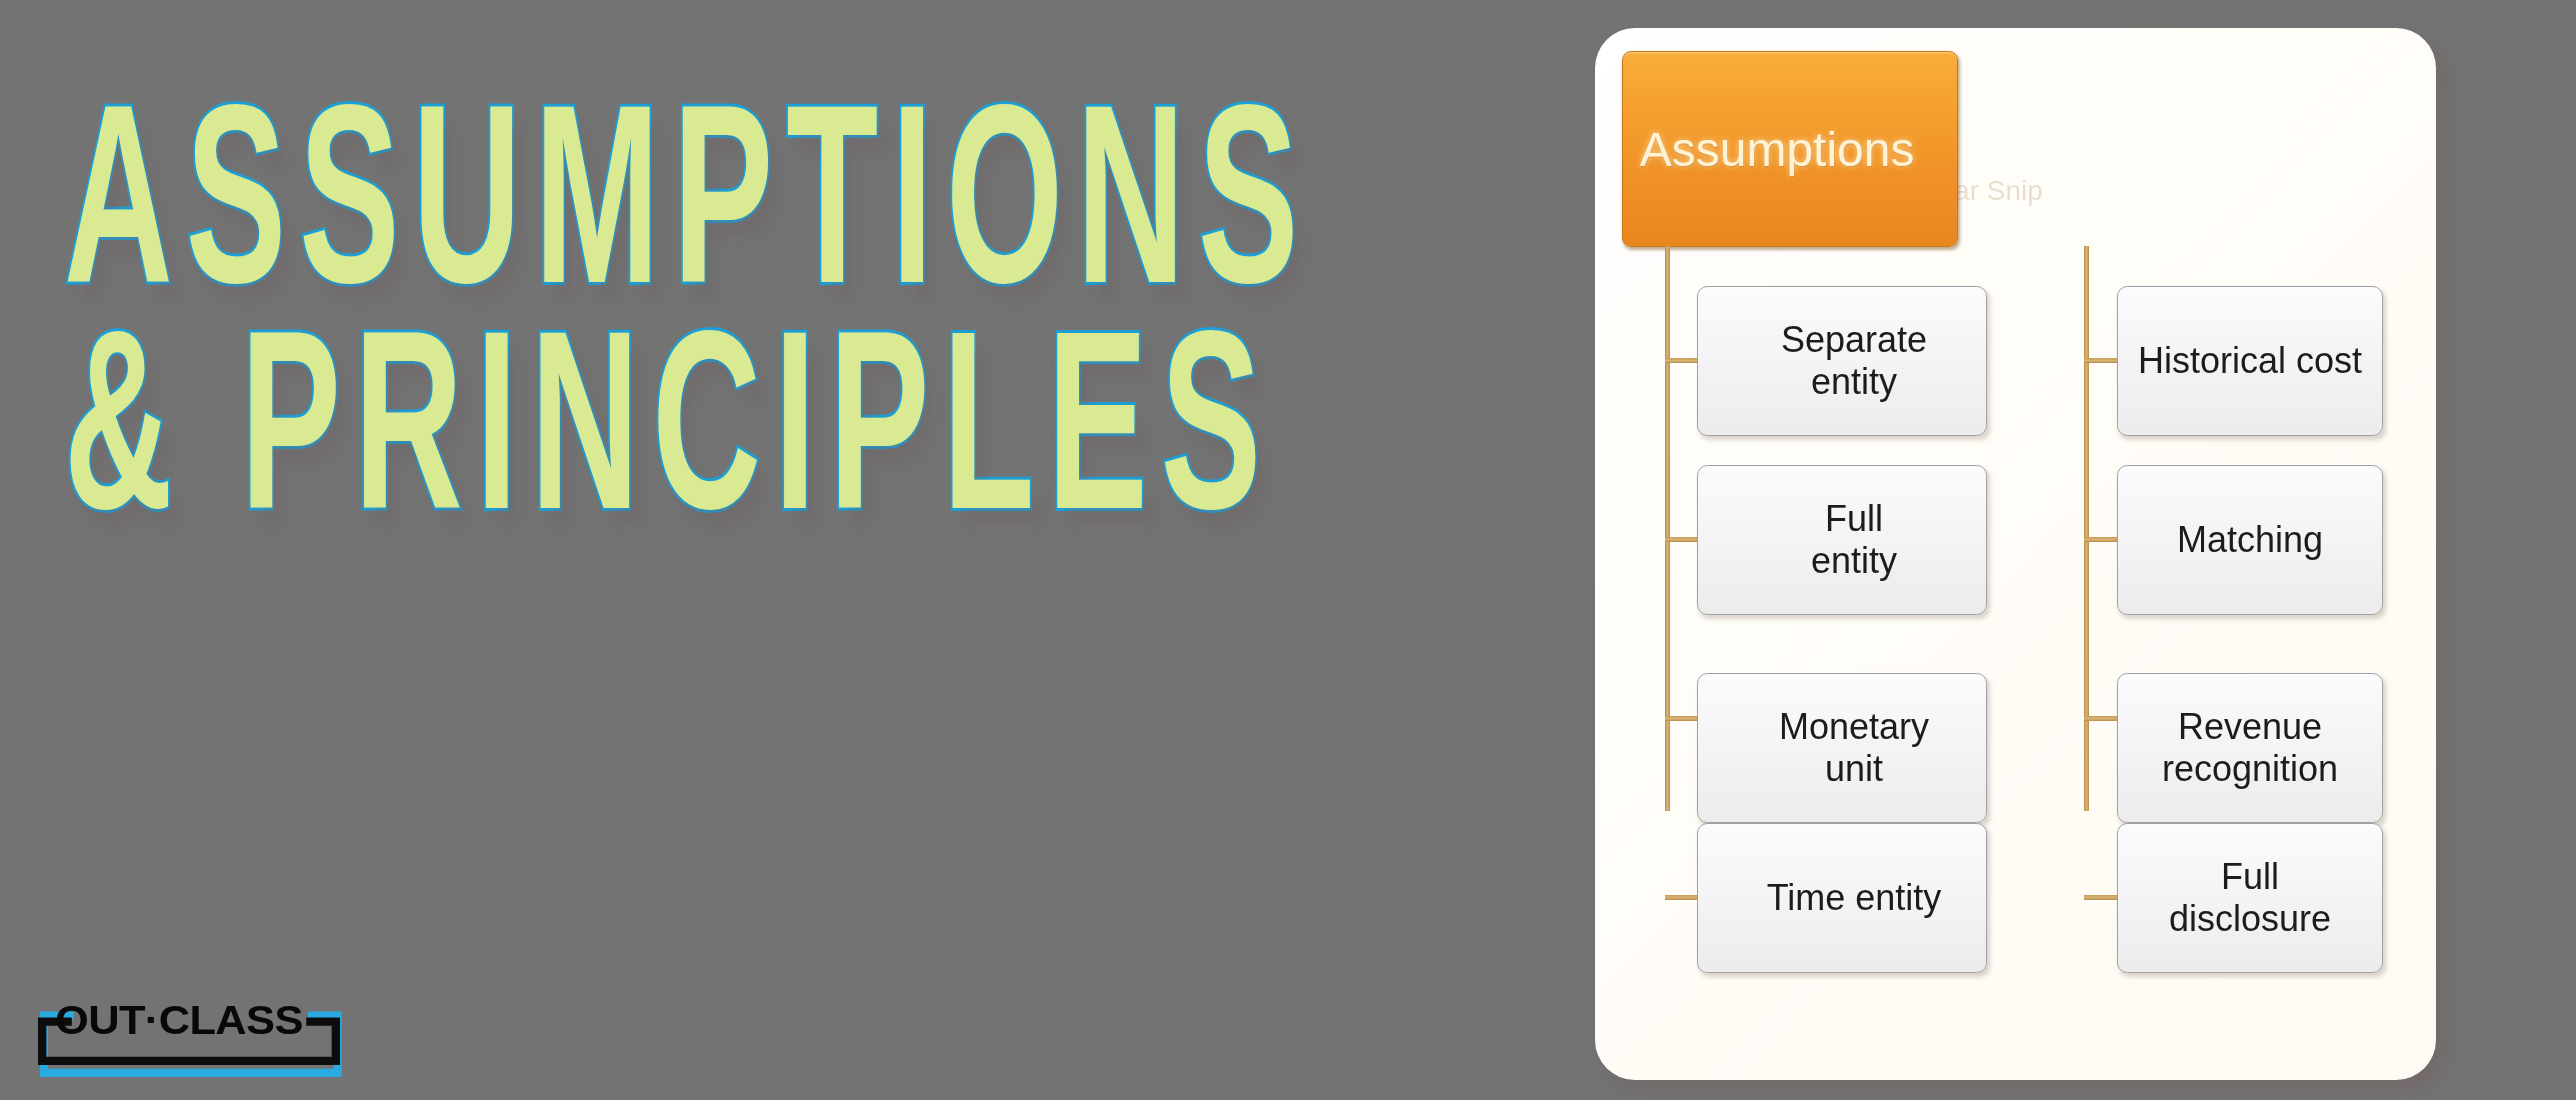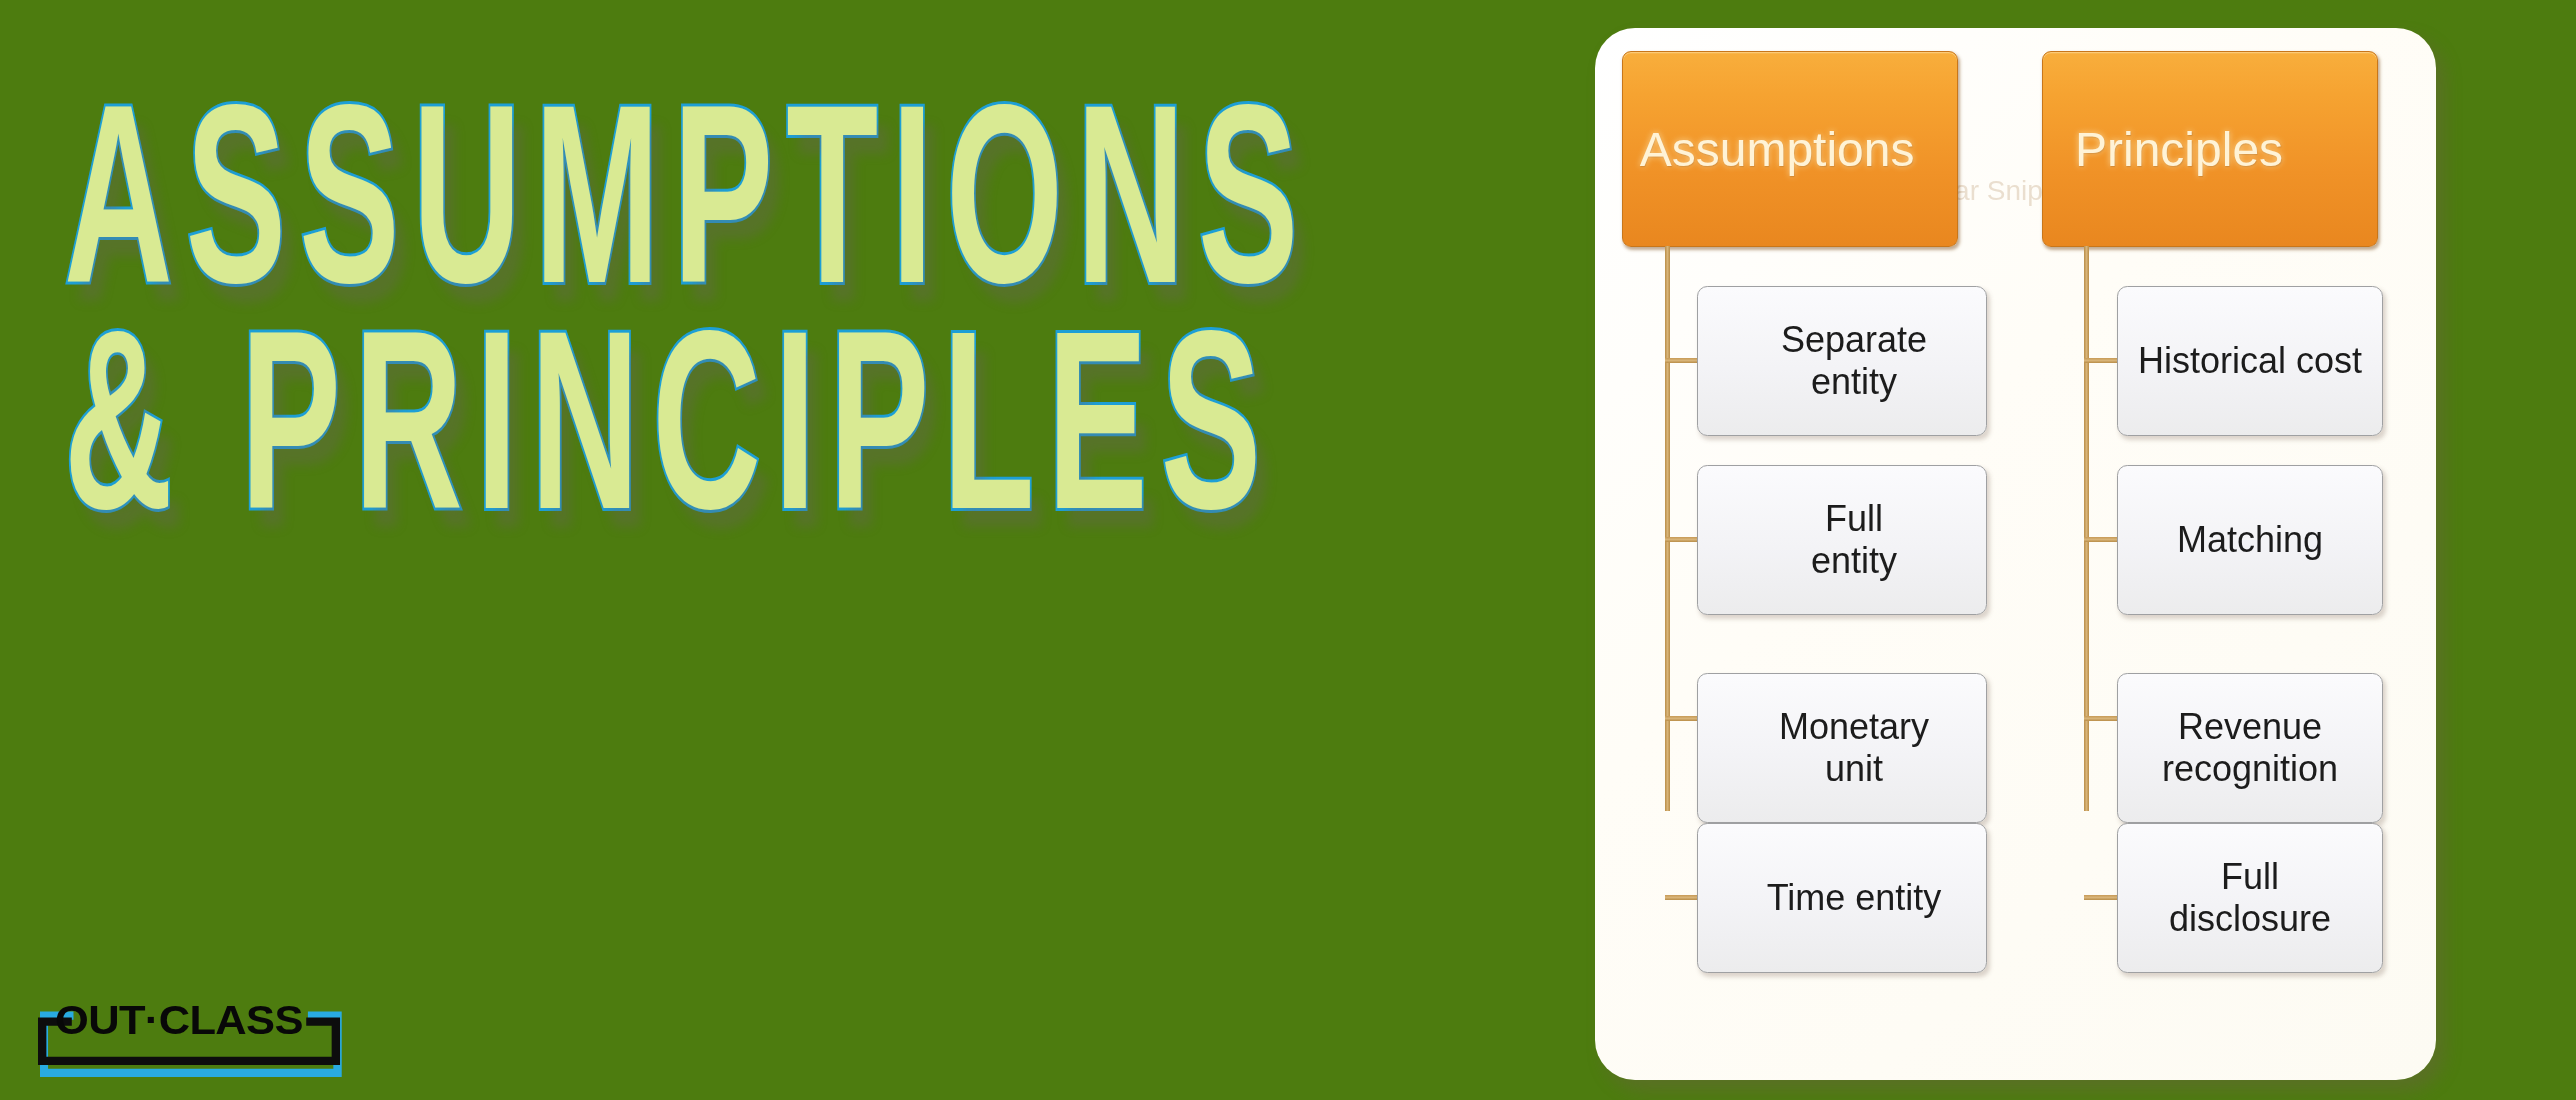--- a/index.html
+++ b/index.html
@@ -10,21 +10,21 @@
     width: 2576px;
     height: 1101px;
     overflow: hidden;
     font-family: "Liberation Sans", sans-serif;
   }
 
   #stage {
     position: relative;
     width: 2576px;
     height: 1101px;
-    background: #4d7c0f;
+    background: #737373;
     overflow: hidden;
   }
 
   
   .title-block {
     position: absolute;
     left: 64px;
     top: 71px;
     width: 1455px;
   }
@@ -226,23 +226,20 @@
     <div class="card-inner">
 
       <div class="watermark">
         <span class="wm-ico"></span><span>Rectangular Snip</span>
       </div>
 
       <div class="head-box head-assumptions">
         <span class="head-label">Assumptions</span>
       </div>
 
-      <div class="head-box head-principles">
-        <span class="head-label">Principles</span>
-      </div>
 
       <div class="trunk trunk-left"></div>
       <div class="trunk trunk-right"></div>
 
       <div class="stub stub-l stub-row1"></div>
       <div class="stub stub-l stub-row2"></div>
       <div class="stub stub-l stub-row3"></div>
       <div class="stub stub-l stub-row4"></div>
 
       <div class="stub stub-r stub-row1"></div>

